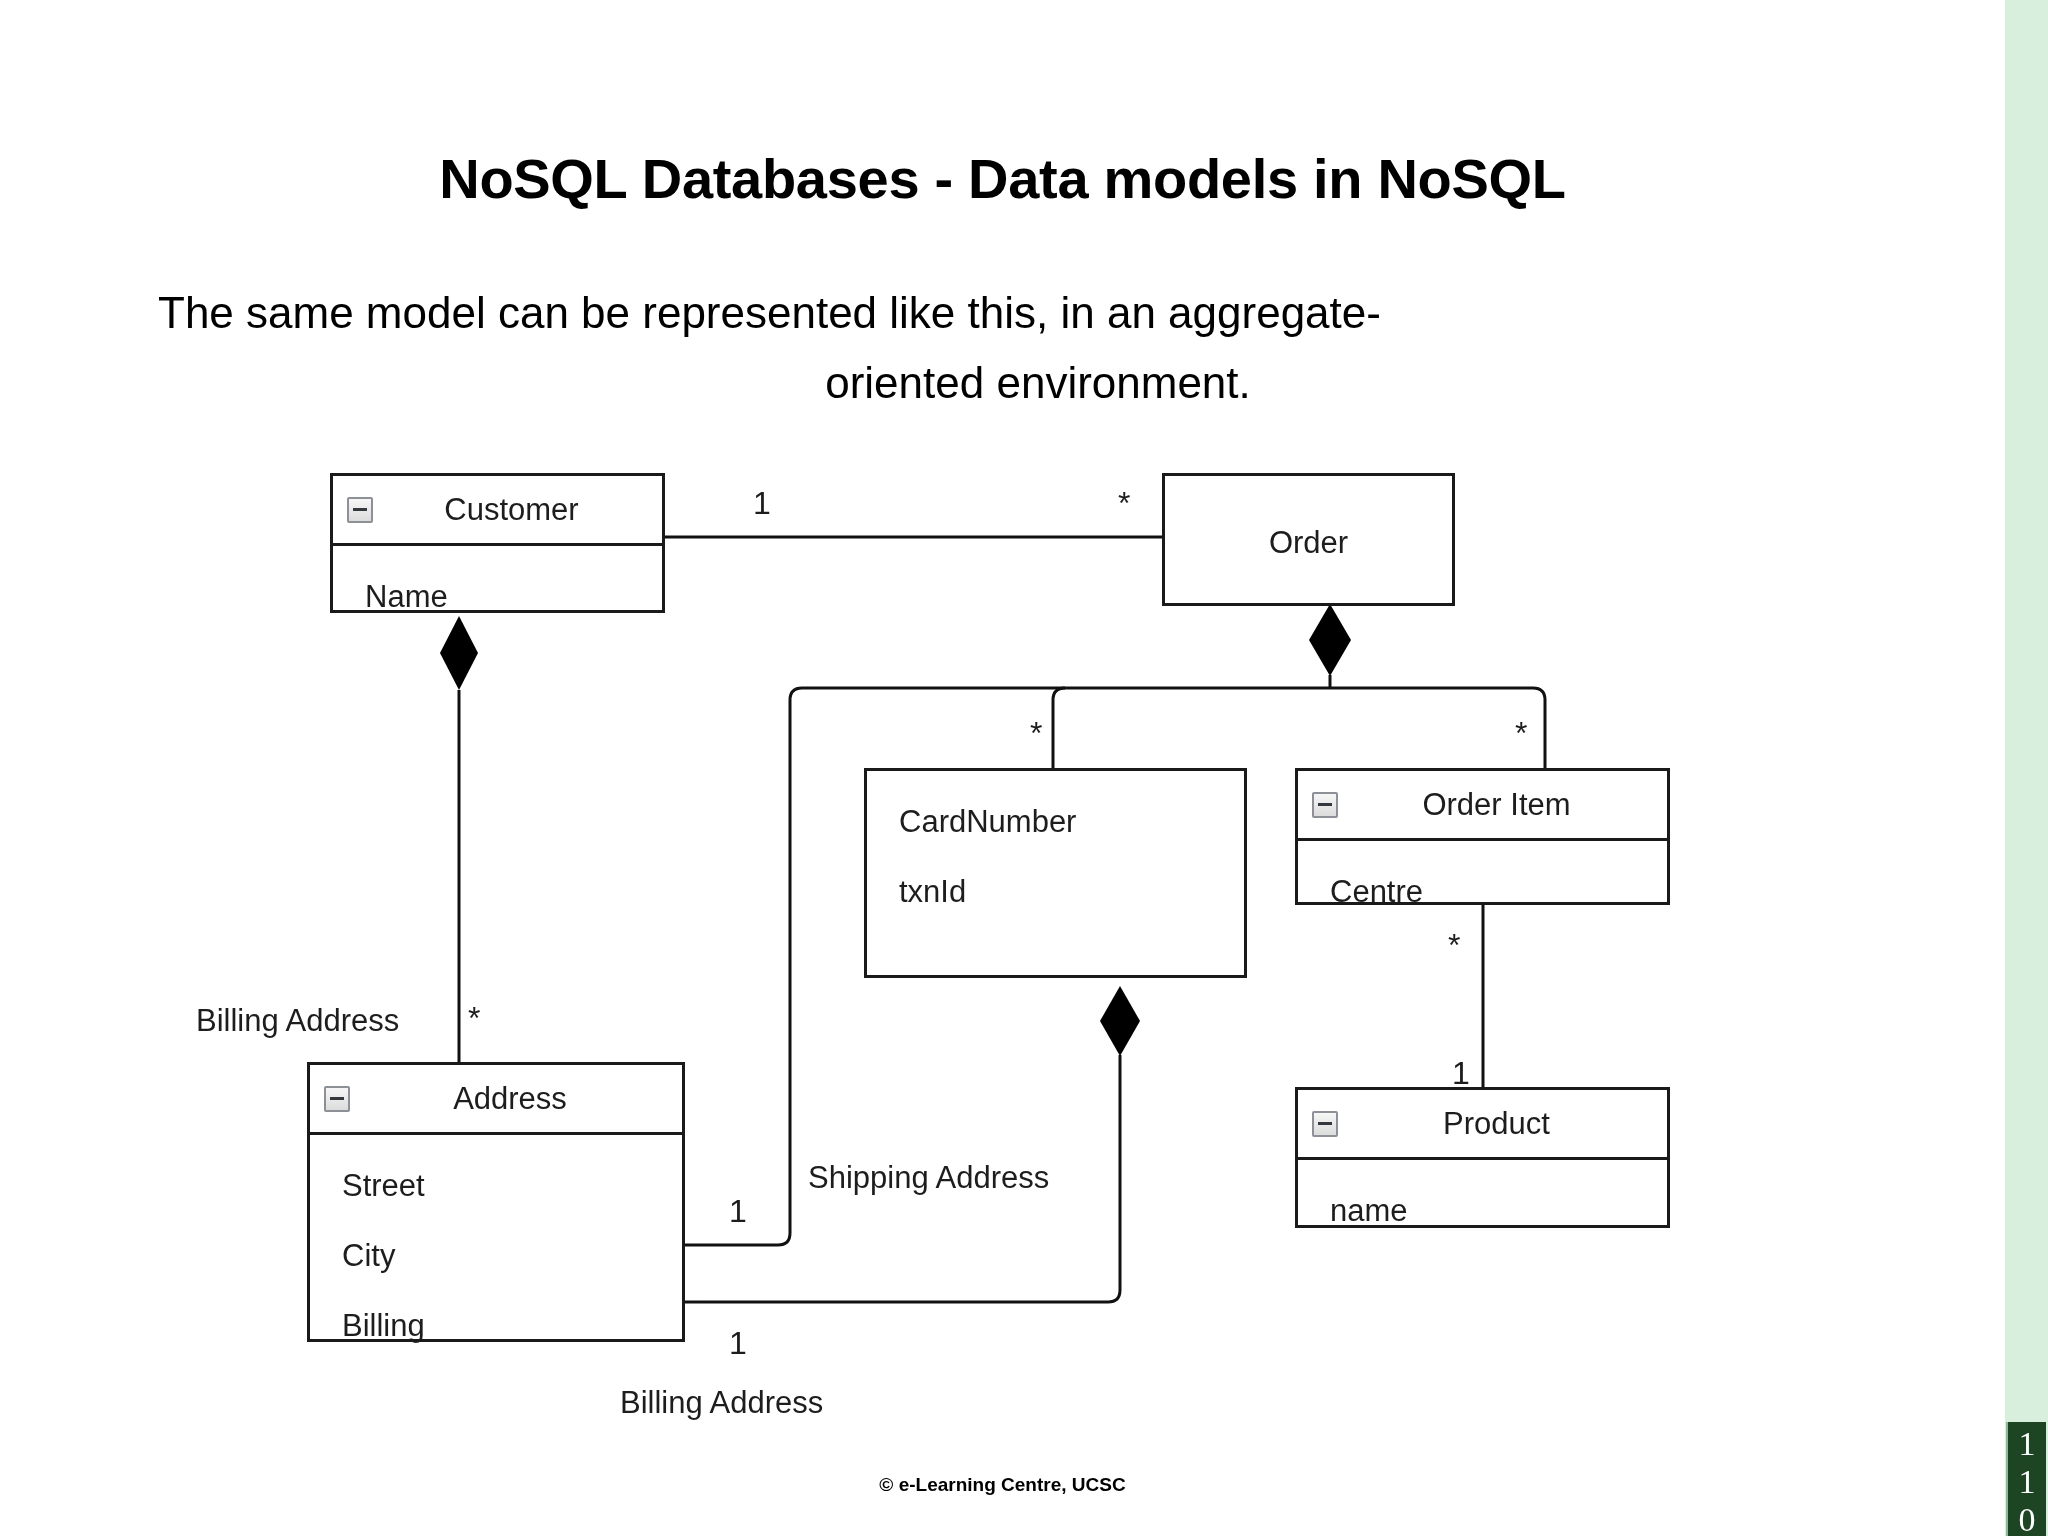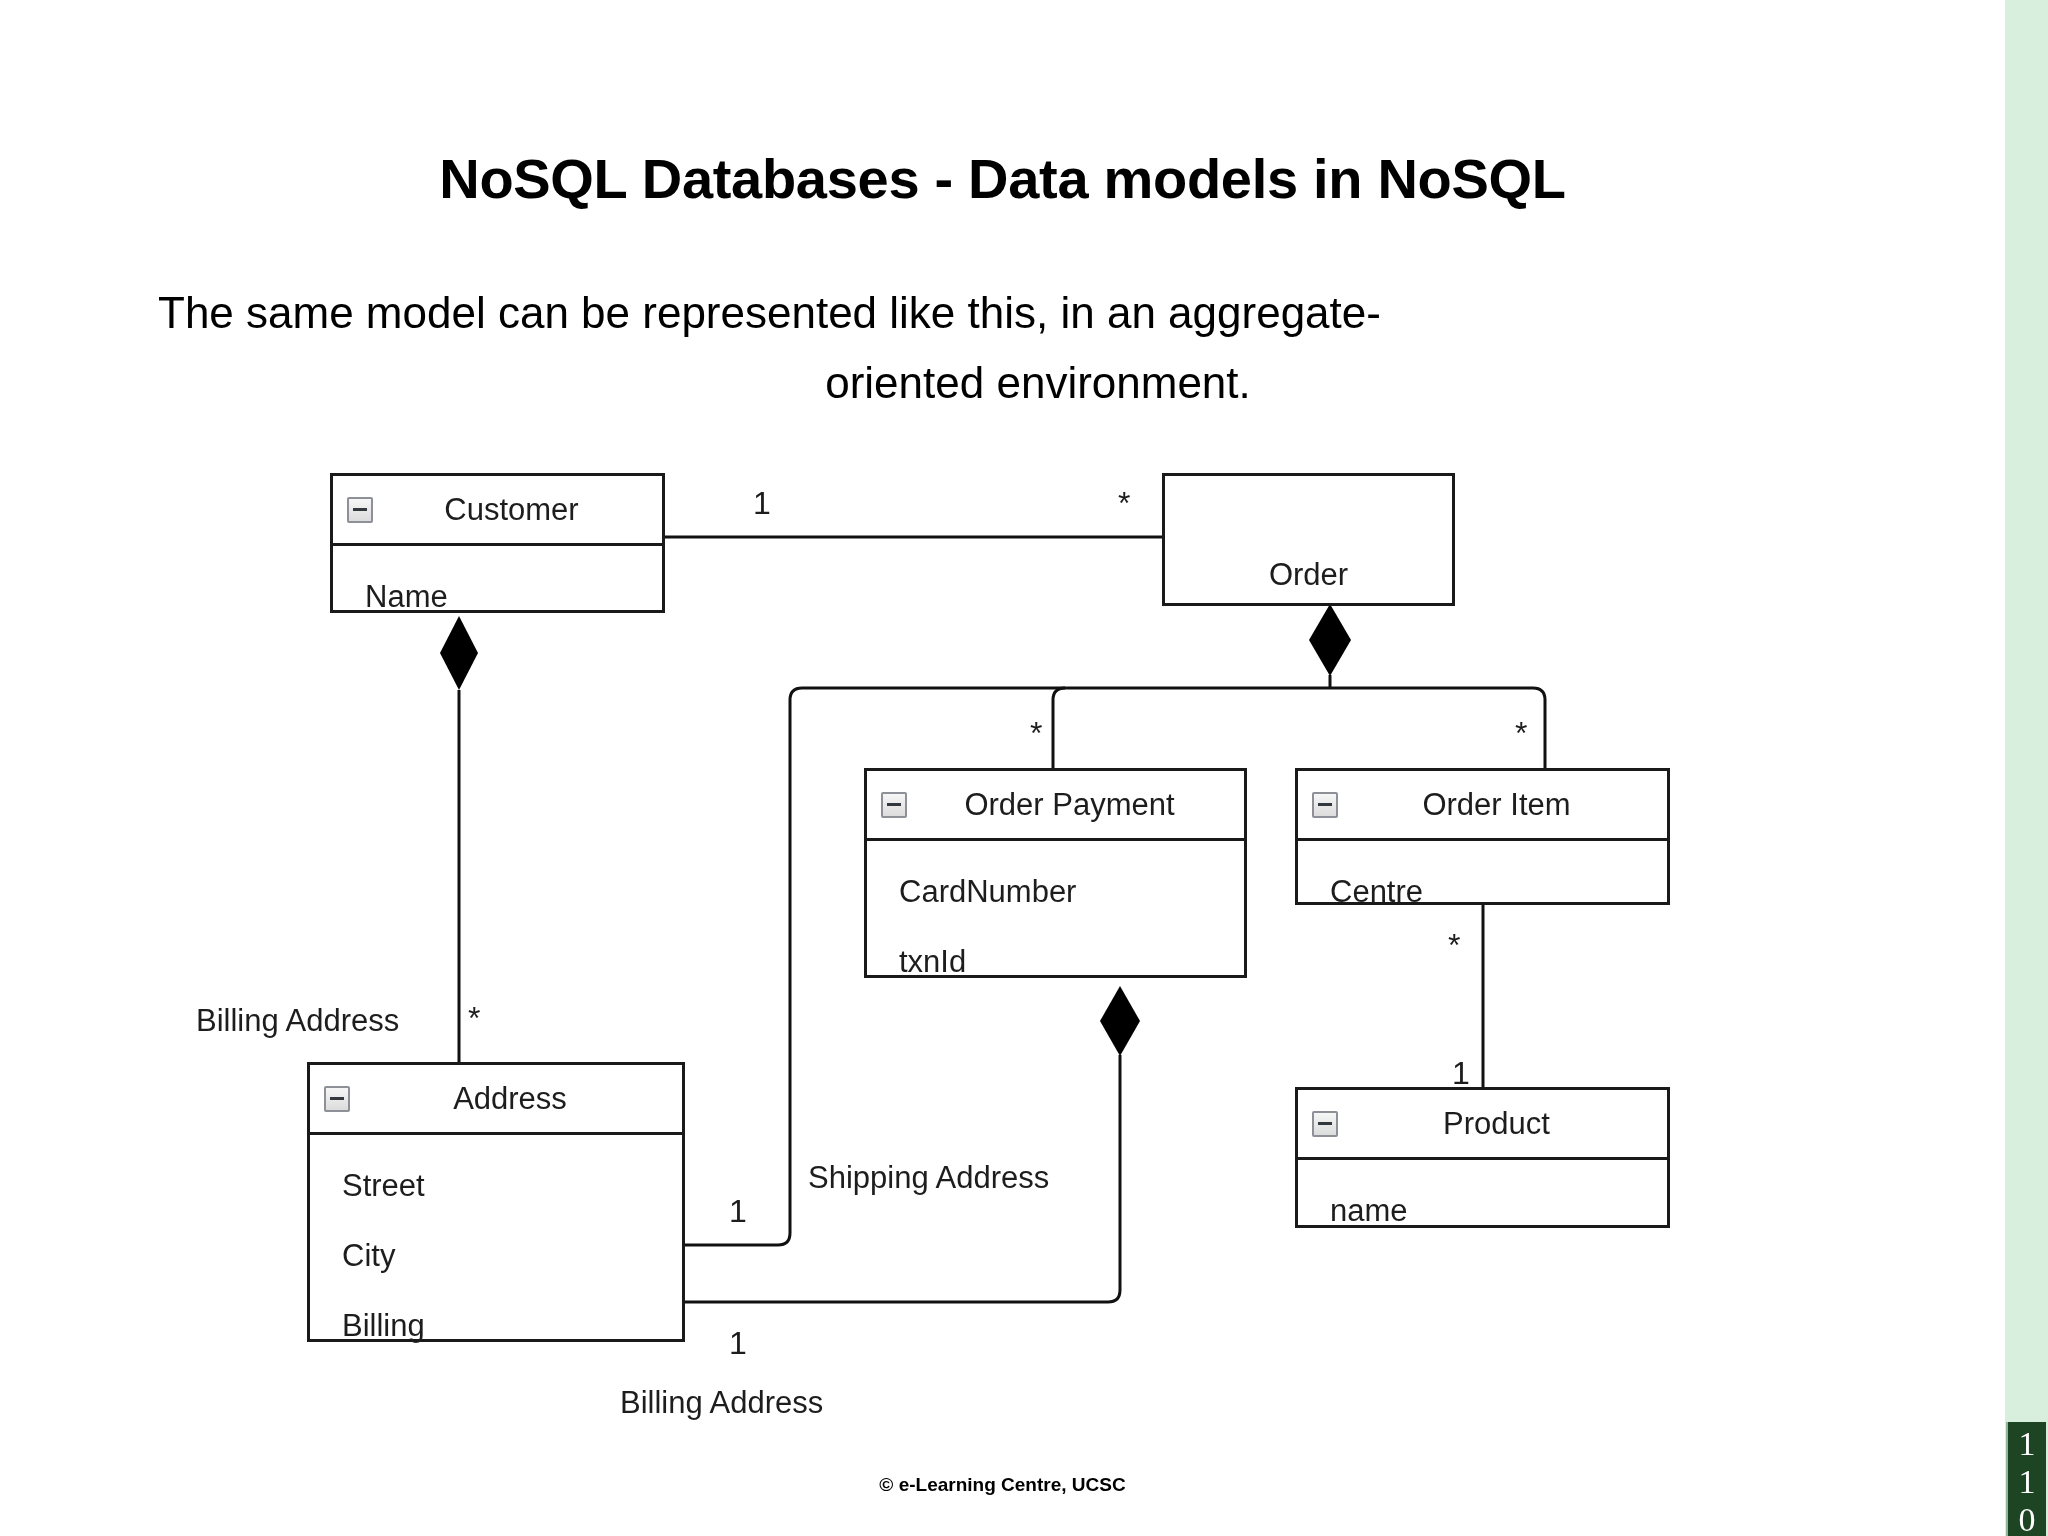--- a/index.html
+++ b/index.html
@@ -201,29 +201,25 @@
         <span class="collapse-icon"></span>
         <span class="uml-title">Customer</span>
       </div>
       <div class="uml-attrs">
         <div class="uml-attr">Name</div>
       </div>
     </div>
 
     <div class="uml-box" id="box-order" style="left:1162px; top:473px; width:293px; height:133px;">
       <div class="uml-head plain" style="height:133px;">
-        <span class="uml-title" style="padding-left:0;margin-top:32px;">Order</span>
+        <span class="uml-title" style="padding-left:0;">Order</span>
       </div>
     </div>
 
     <div class="uml-box" id="box-order-payment" style="left:864px; top:768px; width:383px; height:210px;">
-      <div class="uml-head">
-        <span class="collapse-icon"></span>
-        <span class="uml-title">Order Payment</span>
-      </div>
       <div class="uml-attrs">
         <div class="uml-attr">CardNumber</div>
         <div class="uml-attr">txnId</div>
       </div>
     </div>
 
     <div class="uml-box" id="box-order-item" style="left:1295px; top:768px; width:375px; height:137px;">
       <div class="uml-head">
         <span class="collapse-icon"></span>
         <span class="uml-title">Order Item</span>

